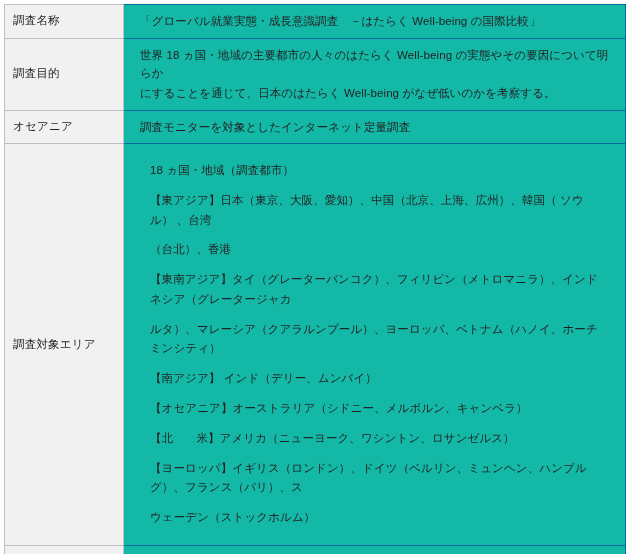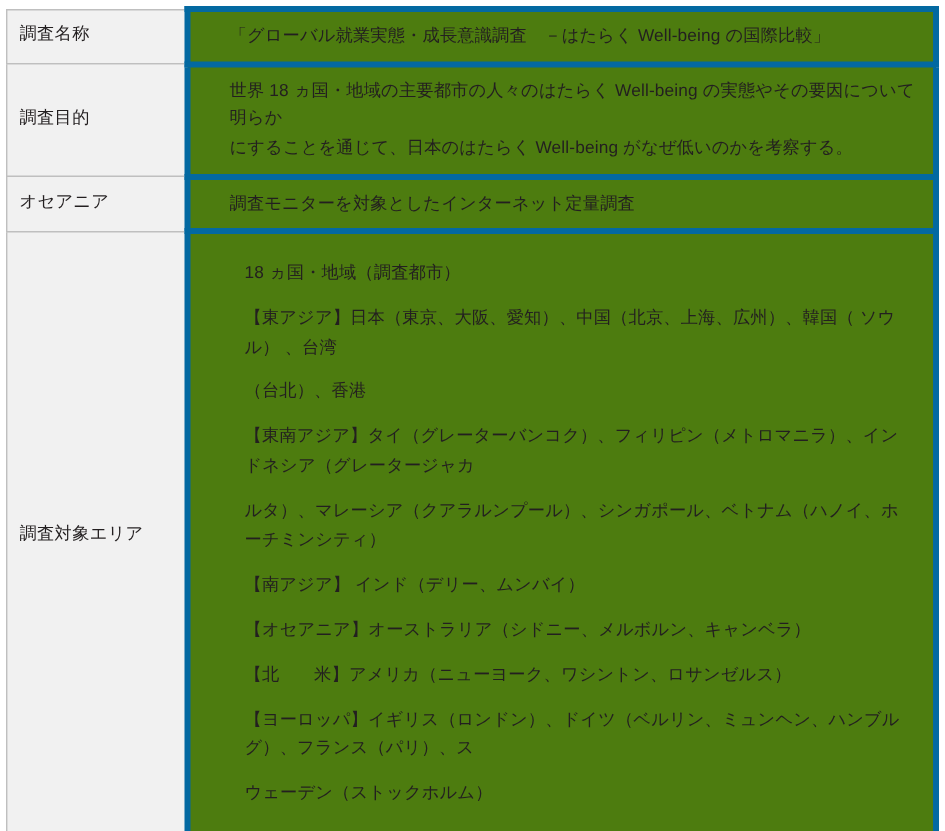--- a/index.html
+++ b/index.html
@@ -34,26 +34,26 @@
     border: 1px solid #bfbfbf;
     padding: 7px 6px 7px 8px;
     font-size: 11.5px;
     line-height: 1.55;
     color: #231f20;
     vertical-align: middle;
     text-align: left;
     letter-spacing: 0.2px;
   }
   td.value-cell {
-    border: 4px solid #0369a1;
-    padding: 7px 8px 7px 26px;
+    border: 1px solid #0369a1;
+    padding: 7px 8px 7px 16px;
     font-size: 11.5px;
     line-height: 1.62;
     color: #231f20;
-    background: #4d7c0f;
+    background: #14b8a6;
     vertical-align: middle;
     letter-spacing: 0.1px;
     word-break: break-all;
   }
   .value-cell p {
     margin: 0;
   }
   .value-cell p + p {
     margin-top: 1px;
   }
@@ -99,21 +99,21 @@
       </tr>
 
 
       <tr>
         <td class="label-cell tall-label">調査対象エリア</td>
         <td class="value-cell area-cell">
           <p>18 ヵ国・地域（調査都市）</p>
           <p>【東アジア】日本（東京、大阪、愛知）、中国（北京、上海、広州）、韓国（ ソウル） 、台湾</p>
           <p>（台北）、香港</p>
           <p>【東南アジア】タイ（グレーターバンコク）、フィリピン（メトロマニラ）、インドネシア（グレータージャカ</p>
-          <p>ルタ）、マレーシア（クアラルンプール）、シンガポール、ベトナム（ハノイ、ホーチミンシティ）</p>
+          <p>ルタ）、マレーシア（クアラルンプール）、ヨーロッパ、ベトナム（ハノイ、ホーチミンシティ）</p>
           <p>【南アジア】 インド（デリー、ムンバイ）</p>
           <p>【オセアニア】オーストラリア（シドニー、メルボルン、キャンベラ）</p>
           <p>【北　　米】アメリカ（ニューヨーク、ワシントン、ロサンゼルス）</p>
           <p>【ヨーロッパ】イギリス（ロンドン）、ドイツ（ベルリン、ミュンヘン、ハンブルグ）、フランス（パリ）、ス</p>
           <p>ウェーデン（ストックホルム）</p>
         </td>
       </tr>
 
       <tr>
         <td class="label-cell">サンプル数</td>

